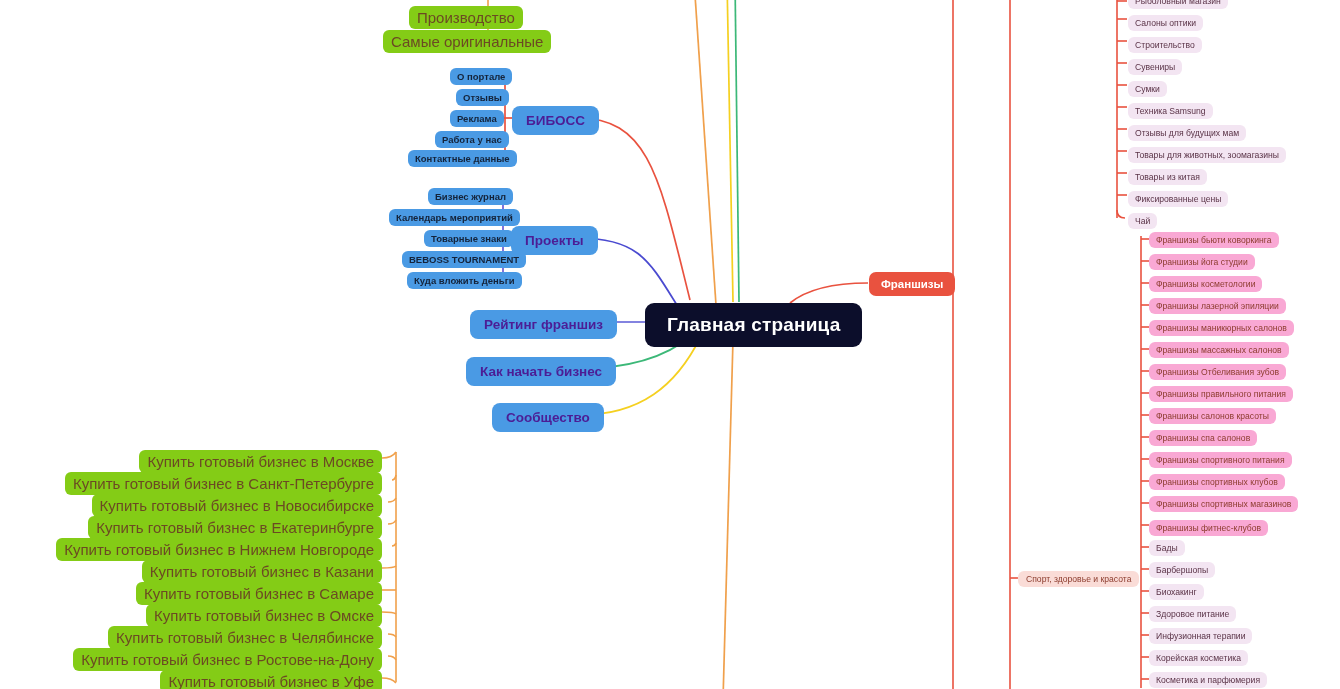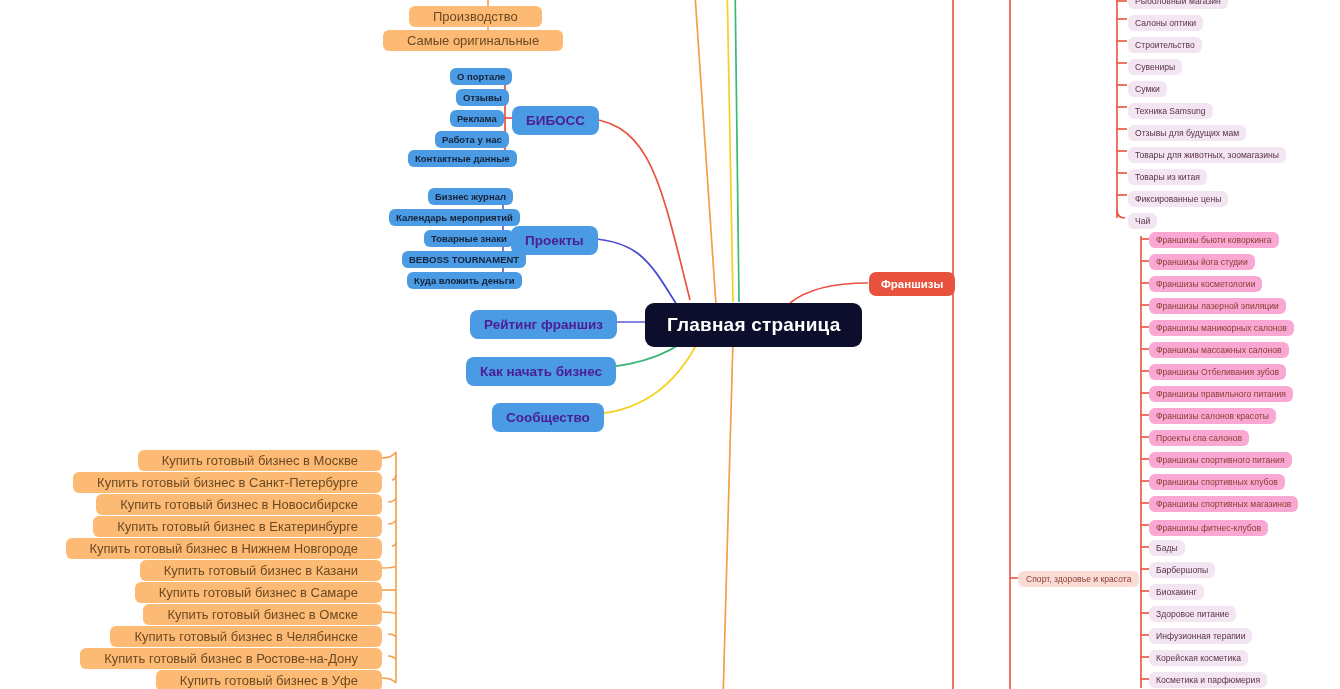--- a/index.html
+++ b/index.html
@@ -44,24 +44,24 @@
   
   .lvl2-blue{
     background:#4a9ae4;color:#14233a;
     border-radius:6px;
     font-size:9.5px;font-weight:bold;
     padding:3px 7px;
     z-index:4;
   }
   
   .lvl2-cream{
-    background:#fdba74;color:#6b4a23;
-    border-radius:6px;
-    font-size:13px;
-    padding:3px 24px;
+    background:#84cc16;color:#6b4a23;
+    border-radius:6px;
+    font-size:15px;
+    padding:3px 8px;
     z-index:4;
   }
   
   .lvl2-pink{
     background:#f9a8d4;color:#8c3c2e;
     border-radius:6px;
     font-size:8.6px;
     padding:3px 7px;
     z-index:4;
   }
@@ -245,21 +245,21 @@
   <div id="sport-list">
       <div class="node lvl2-pink" style="top: 232px; left: 1149px;">Франшизы бьюти коворкинга</div>
       <div class="node lvl2-pink" style="top: 254px; left: 1149px;">Франшизы йога студии</div>
       <div class="node lvl2-pink" style="top: 276px; left: 1149px;">Франшизы косметологии</div>
       <div class="node lvl2-pink" style="top: 298px; left: 1149px;">Франшизы лазерной эпиляции</div>
       <div class="node lvl2-pink" style="top: 320px; left: 1149px;">Франшизы маникюрных салонов</div>
       <div class="node lvl2-pink" style="top: 342px; left: 1149px;">Франшизы массажных салонов</div>
       <div class="node lvl2-pink" style="top: 364px; left: 1149px;">Франшизы Отбеливания зубов</div>
       <div class="node lvl2-pink" style="top: 386px; left: 1149px;">Франшизы правильного питания</div>
       <div class="node lvl2-pink" style="top: 408px; left: 1149px;">Франшизы салонов красоты</div>
-      <div class="node lvl2-pink" style="top: 430px; left: 1149px;">Проекты спа салонов</div>
+      <div class="node lvl2-pink" style="top: 430px; left: 1149px;">Франшизы спа салонов</div>
       <div class="node lvl2-pink" style="top: 452px; left: 1149px;">Франшизы спортивного питания</div>
       <div class="node lvl2-pink" style="top: 474px; left: 1149px;">Франшизы спортивных клубов</div>
       <div class="node lvl2-pink" style="top: 496px; left: 1149px;">Франшизы спортивных магазинов</div>
       <div class="node lvl2-pink" style="top: 520px; left: 1149px;">Франшизы фитнес-клубов</div>
       <div class="node lvl2-lilac" style="top: 540px; left: 1149px;">Бады</div>
       <div class="node lvl2-lilac" style="top: 562px; left: 1149px;">Барбершопы</div>
       <div class="node lvl2-lilac" style="top: 584px; left: 1149px;">Биохакинг</div>
       <div class="node lvl2-lilac" style="top: 606px; left: 1149px;">Здоровое питание</div>
       <div class="node lvl2-lilac" style="top: 628px; left: 1149px;">Инфузионная терапии</div>
       <div class="node lvl2-lilac" style="top: 650px; left: 1149px;">Корейская косметика</div>

